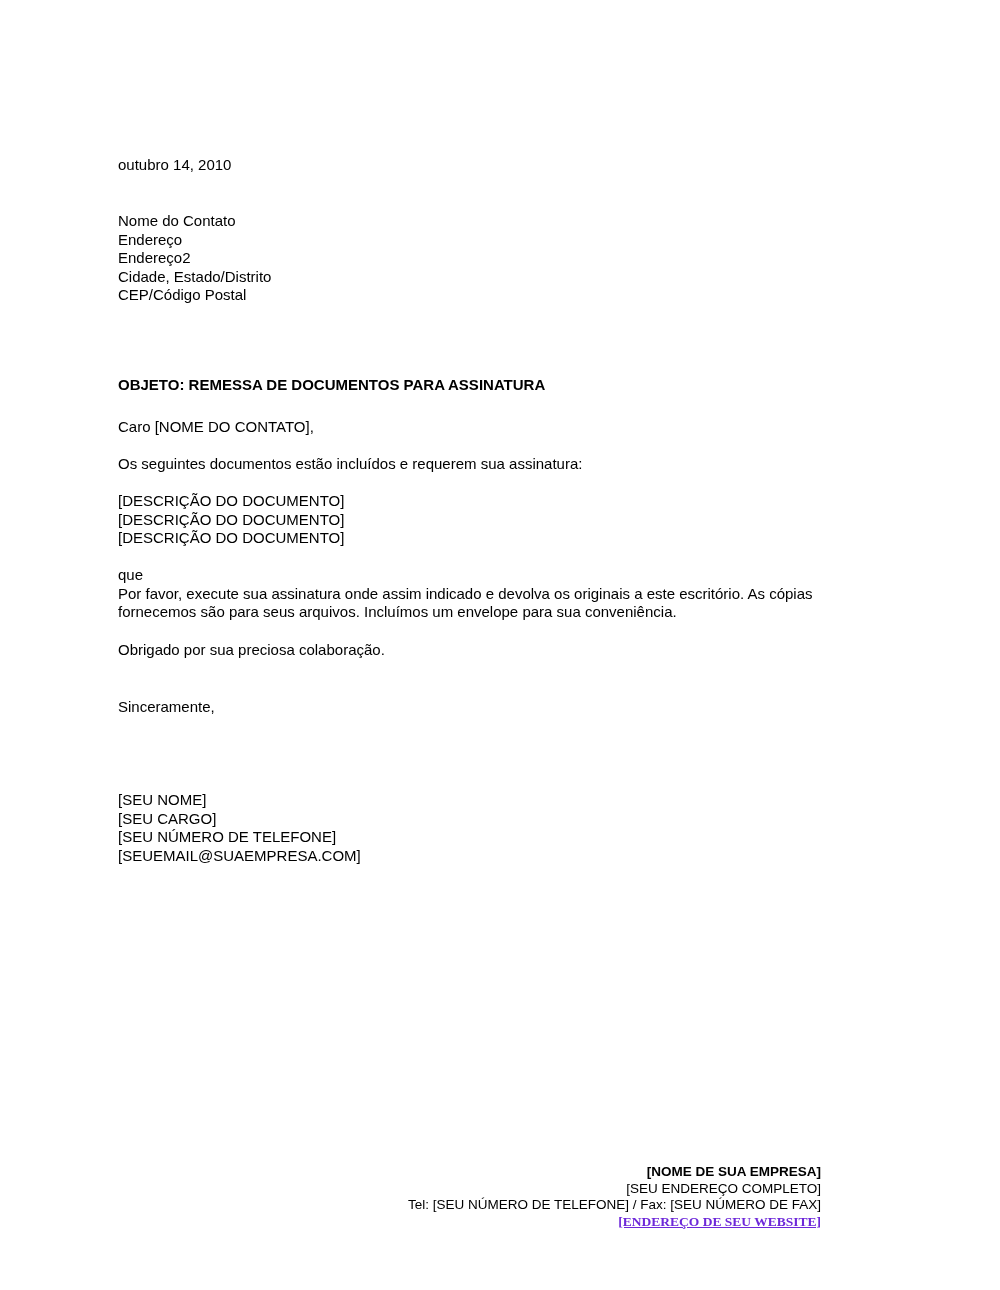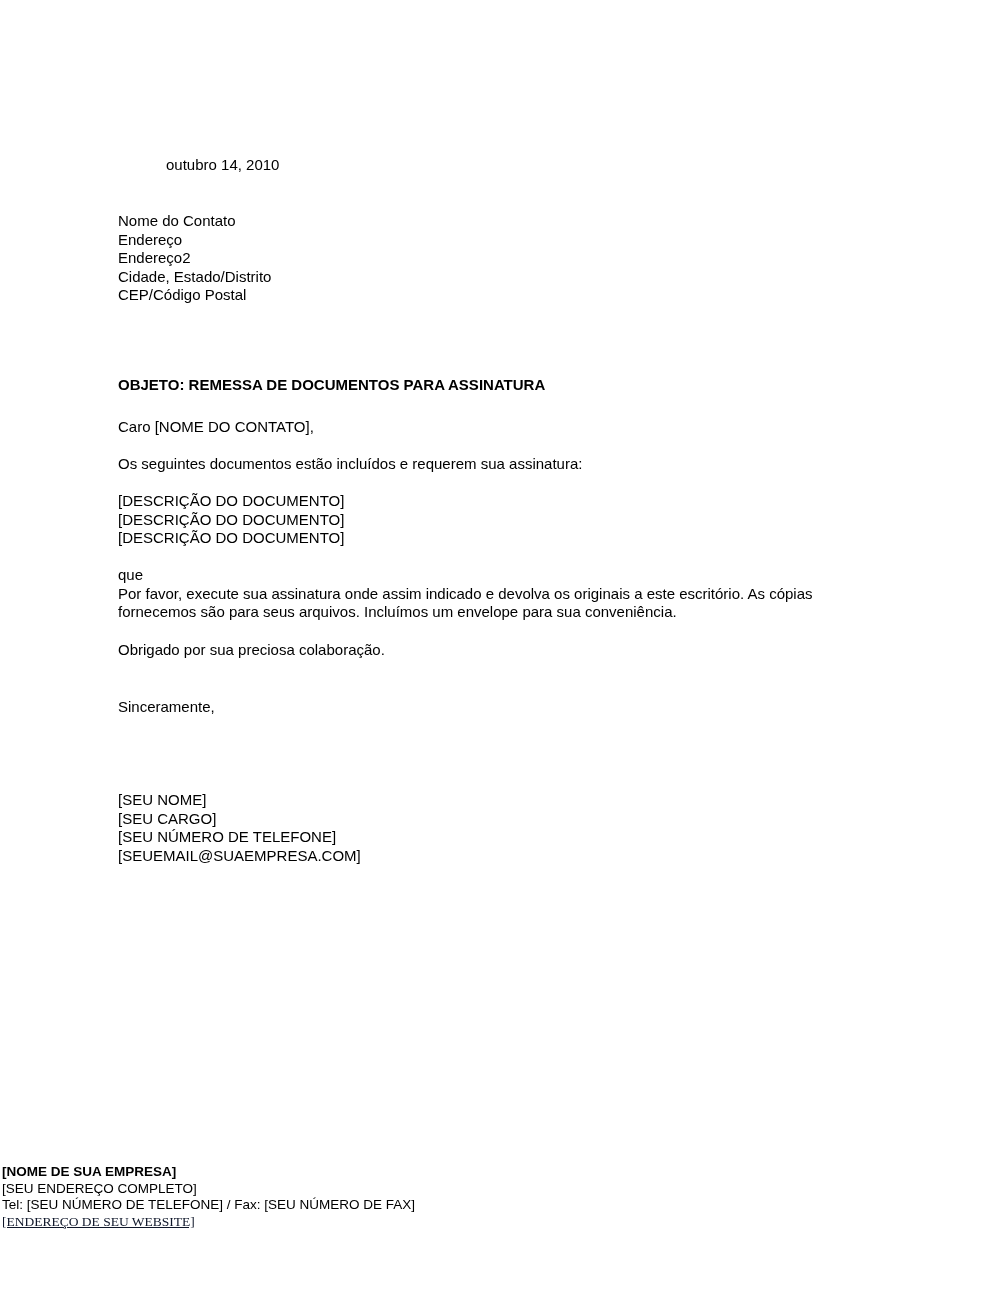--- a/index.html
+++ b/index.html
@@ -9,45 +9,46 @@
     width: 1000px;
     height: 1290px;
     background: #ffffff;
     font-family: "Liberation Sans", sans-serif;
     font-size: 15px;
     line-height: 18.6px;
     color: #000000;
     overflow: hidden;
   }
   .block { position: absolute; left: 118px; }
-  .date-block       { top: 156px; margin-left: 48px; }
+  .date-block       { top: 156px; }
   .recipient-block  { top: 212px; }
   .subject-block    { top: 376px; font-weight: bold; }
   .salutation-block { top: 418px; }
   .intro-block      { top: 455px; }
   .documents-block  { top: 492px; }
   .bodypar-block    { top: 566px; }
   .thanks-block     { top: 641px; }
   .closing-block    { top: 698px; }
   .signature-block  { top: 791px; }
   .footer-block {
     position: absolute;
-    left: 2px;
+    left: 12px;
     width: 809px;
     top: 1164px;
-    text-align: left;
+    text-align: right;
     font-size: 13.5px;
     line-height: 16.6px;
   }
   .footer-company { font-weight: bold; }
   .footer-website-link {
     font-family: "Liberation Serif", serif;
-    color: #0f172a;
+    color: #6d28d9;
     text-decoration: underline;
     cursor: pointer;
+    font-weight: bold;
   }
 </style>
 </head>
 <body>
 
 <div class="page">
 
   <div class="block date-block">outubro 14, 2010</div>
 
   <div class="block recipient-block">

